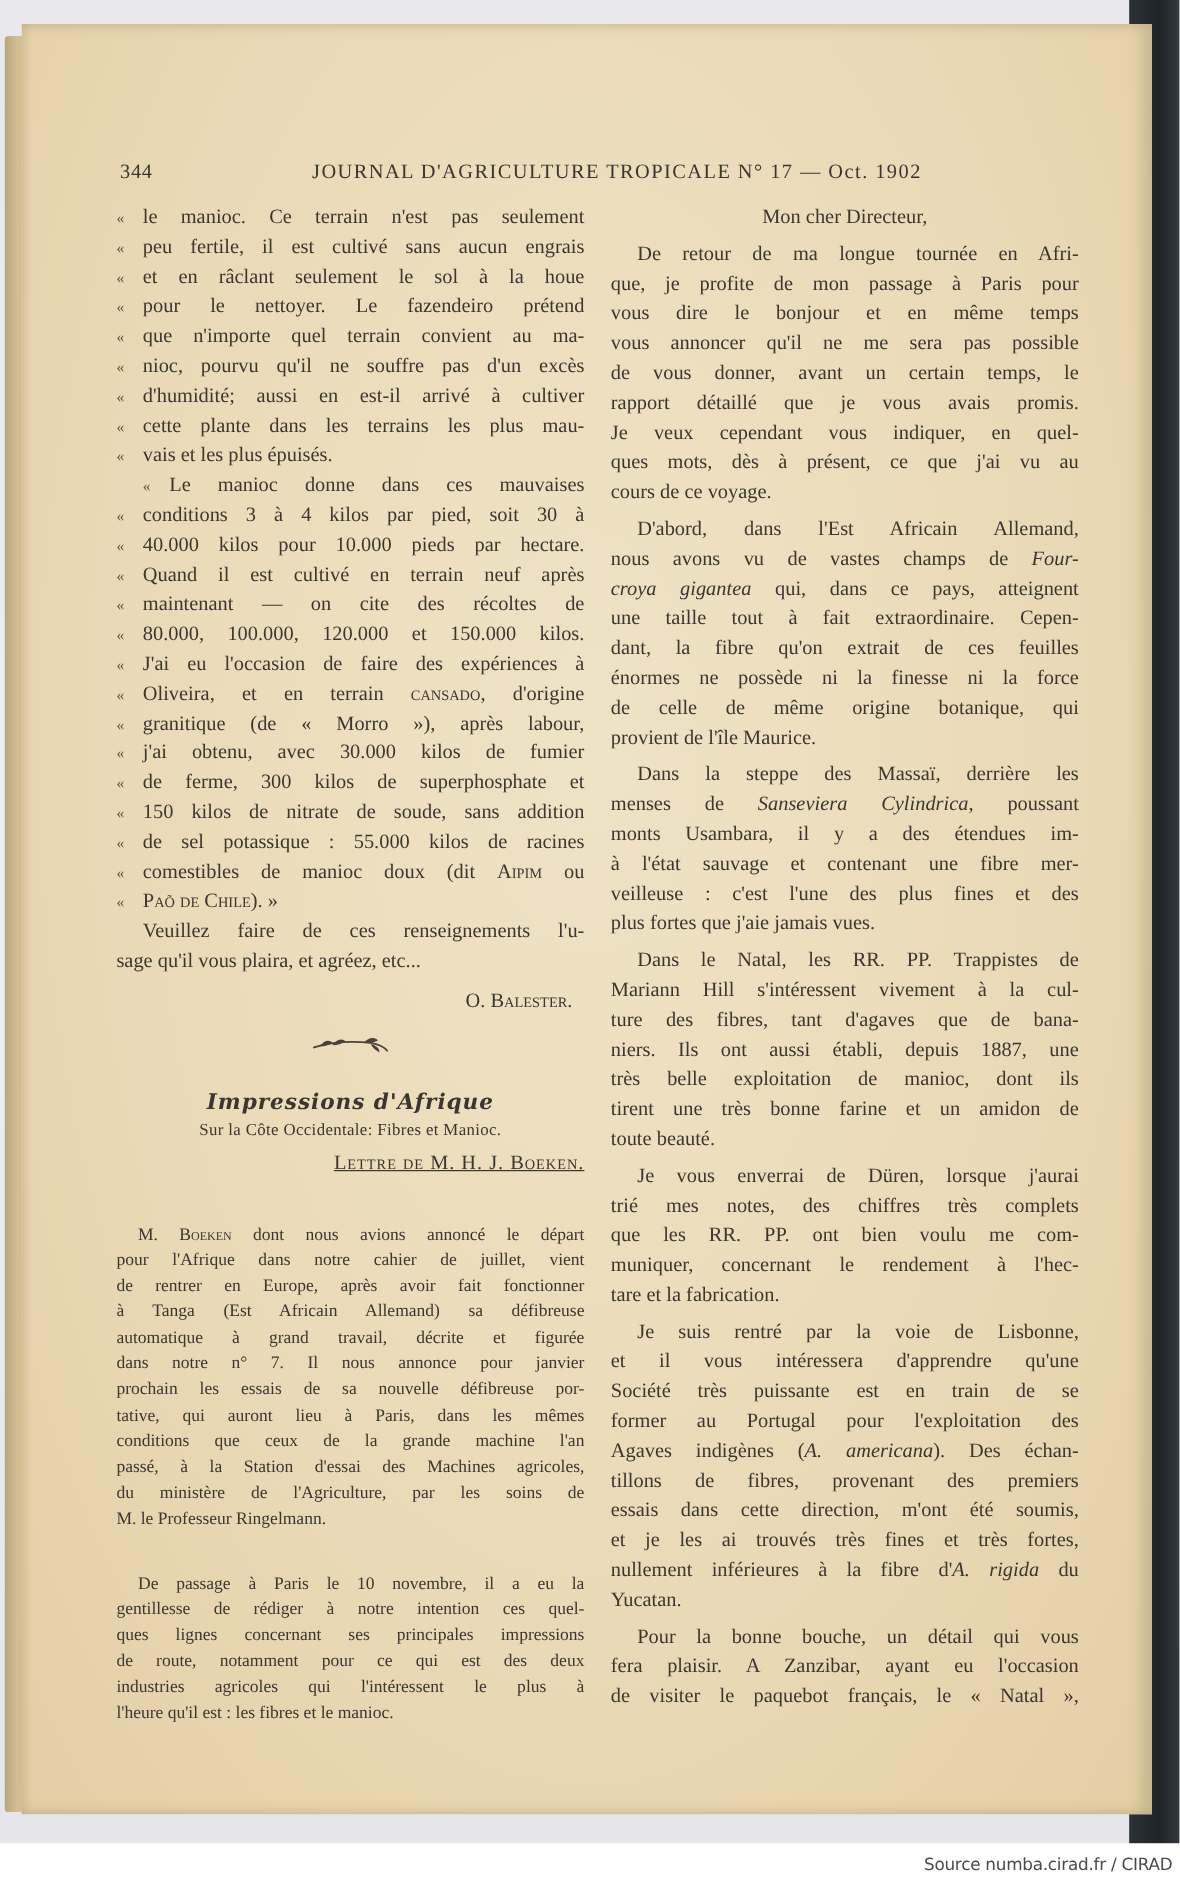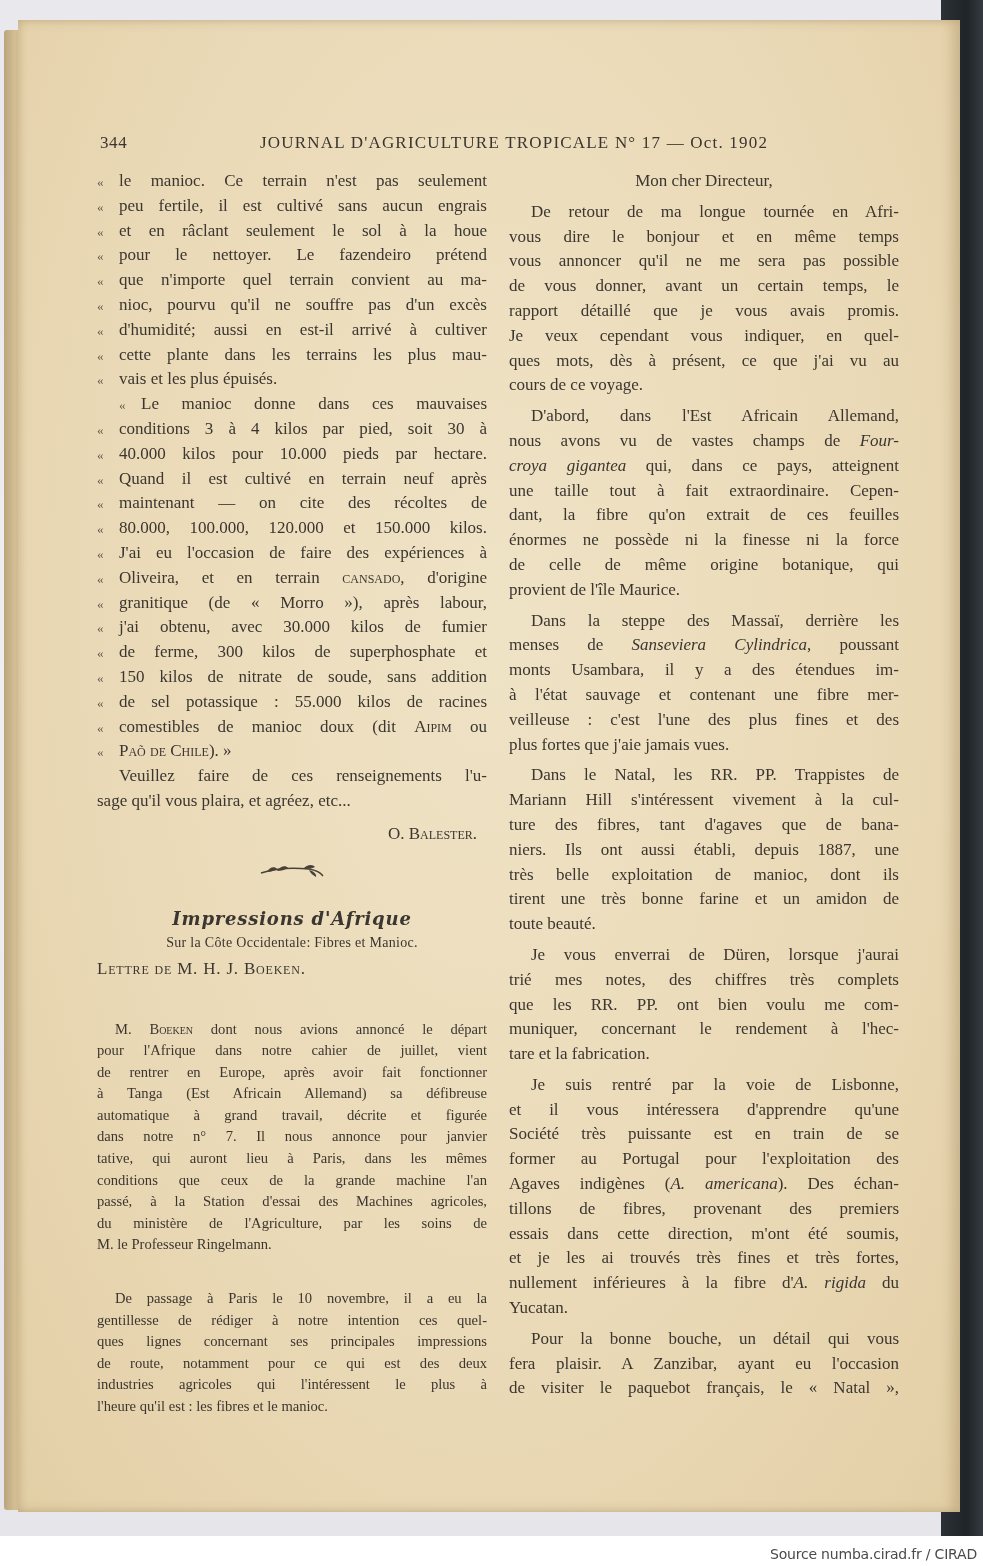--- a/index.html
+++ b/index.html
@@ -43,21 +43,21 @@
   .line.indent { padding-left: 22px; }
   .q { display: inline-block; width: 22px; color: #5a5248; font-size: 13px; }
   .sc { font-variant: small-caps; }
   .center { text-align: center; text-align-last: center; }
   .right-align { text-align: right; text-align-last: right; padding-right: 10px; }
   .gap { height: 8px; }
   .ornament { text-align: center; height: 40px; margin-top: 14px; }
   .ornament svg { display: inline-block; }
   .art-title { text-align: center; font-weight: bold; font-size: 18px; letter-spacing: 0.8px; margin-top: 6px; height: 24px; font-family: "DejaVu Serif", serif; font-style: italic; }
   .art-sub { text-align: center; font-size: 14px; height: 22px; letter-spacing: 0.3px; }
-  .art-by { text-align: left; font-size: 17px; height: 30px; letter-spacing: 0.8px; margin-top: 4px; }
+  .art-by { text-align: right; font-size: 17px; height: 30px; letter-spacing: 0.8px; margin-top: 4px; text-decoration: underline; }
   .small { font-size: 14.6px; line-height: 21.6px; }
   .small .line { height: 21.6px; }
   .small .line.indent { padding-left: 18px; margin-top: 32px; }
   .para-gap { height: 6px; }
   i { font-style: italic; }
   .source {
     position: absolute; right: 6px; bottom: 4px; color: #4a4a4a;
     font-family: "DejaVu Sans", sans-serif; font-size: 14px; letter-spacing: -0.2px;
   }
 </style>
@@ -124,39 +124,41 @@
   <div class="art-sub">Sur la Côte Occidentale: Fibres et Manioc.</div>
   <div class="art-by"><span class="sc">Lettre de M. H. J. Boeken.</span></div>
 
   <div class="small">
     <div class="line indent"><span class="sc">M. Boeken</span><span> dont nous avions annoncé le départ</span></div>
     <div class="line">pour l'Afrique dans notre cahier de juillet, vient</div>
     <div class="line">de rentrer en Europe, après avoir fait fonctionner</div>
     <div class="line">à Tanga (Est Africain Allemand) sa défibreuse</div>
     <div class="line">automatique à grand travail, décrite et figurée</div>
     <div class="line">dans notre n° 7. Il nous annonce pour janvier</div>
+    <div class="line">prochain les essais de sa nouvelle défibreuse por-</div>
     <div class="line">tative, qui auront lieu à Paris, dans les mêmes</div>
     <div class="line">conditions que ceux de la grande machine l'an</div>
     <div class="line">passé, à la Station d'essai des Machines agricoles,</div>
     <div class="line">du ministère de l'Agriculture, par les soins de</div>
     <div class="line last">M. le Professeur Ringelmann.</div>
     <div class="line indent">De passage à Paris le 10 novembre, il a eu la</div>
     <div class="line">gentillesse de rédiger à notre intention ces quel-</div>
     <div class="line">ques lignes concernant ses principales impressions</div>
     <div class="line">de route, notamment pour ce qui est des deux</div>
     <div class="line">industries agricoles qui l'intéressent le plus à</div>
     <div class="line last">l'heure qu'il est : les fibres et le manioc.</div>
   </div>
 </div>
 
 <div class="col right">
   <div class="line center">Mon cher Directeur,</div>
   <div class="para-gap"></div>
   <div>
     <div class="line indent">De retour de ma longue tournée en Afri-</div>
+    <div class="line">que, je profite de mon passage à Paris pour</div>
     <div class="line">vous dire le bonjour et en même temps</div>
     <div class="line">vous annoncer qu'il ne me sera pas possible</div>
     <div class="line">de vous donner, avant un certain temps, le</div>
     <div class="line">rapport détaillé que je vous avais promis.</div>
     <div class="line">Je veux cependant vous indiquer, en quel-</div>
     <div class="line">ques mots, dès à présent, ce que j'ai vu au</div>
     <div class="line last">cours de ce voyage.</div>
   </div>
   <div class="para-gap"></div>
   <div>

